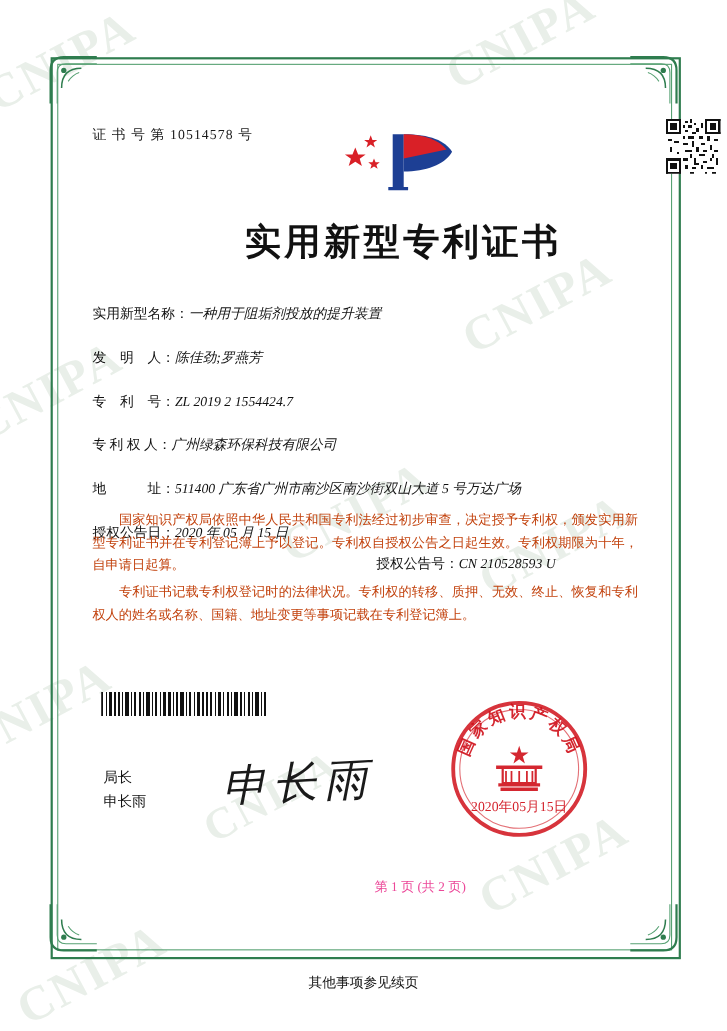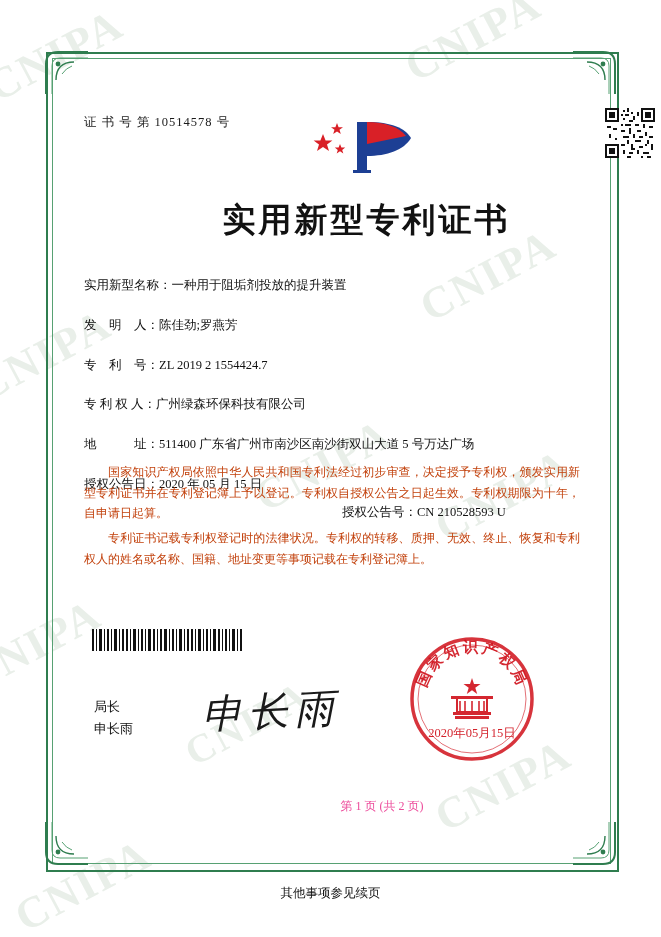--- a/index.html
+++ b/index.html
@@ -130,20 +130,21 @@
     position: relative;
     margin-bottom: 21px;
     line-height: 1.5;
   }
   .f-label {
     display: inline-block;
     white-space: pre;
   }
   .f-value {
     display: inline;
+    font-style: italic;
   }
   .f-value2 {
     display: block;
     margin-left: 86px;
     margin-top: 3px;
   }
   .inline-extra {
     position: absolute;
     left: 258px;
     top: 0;

